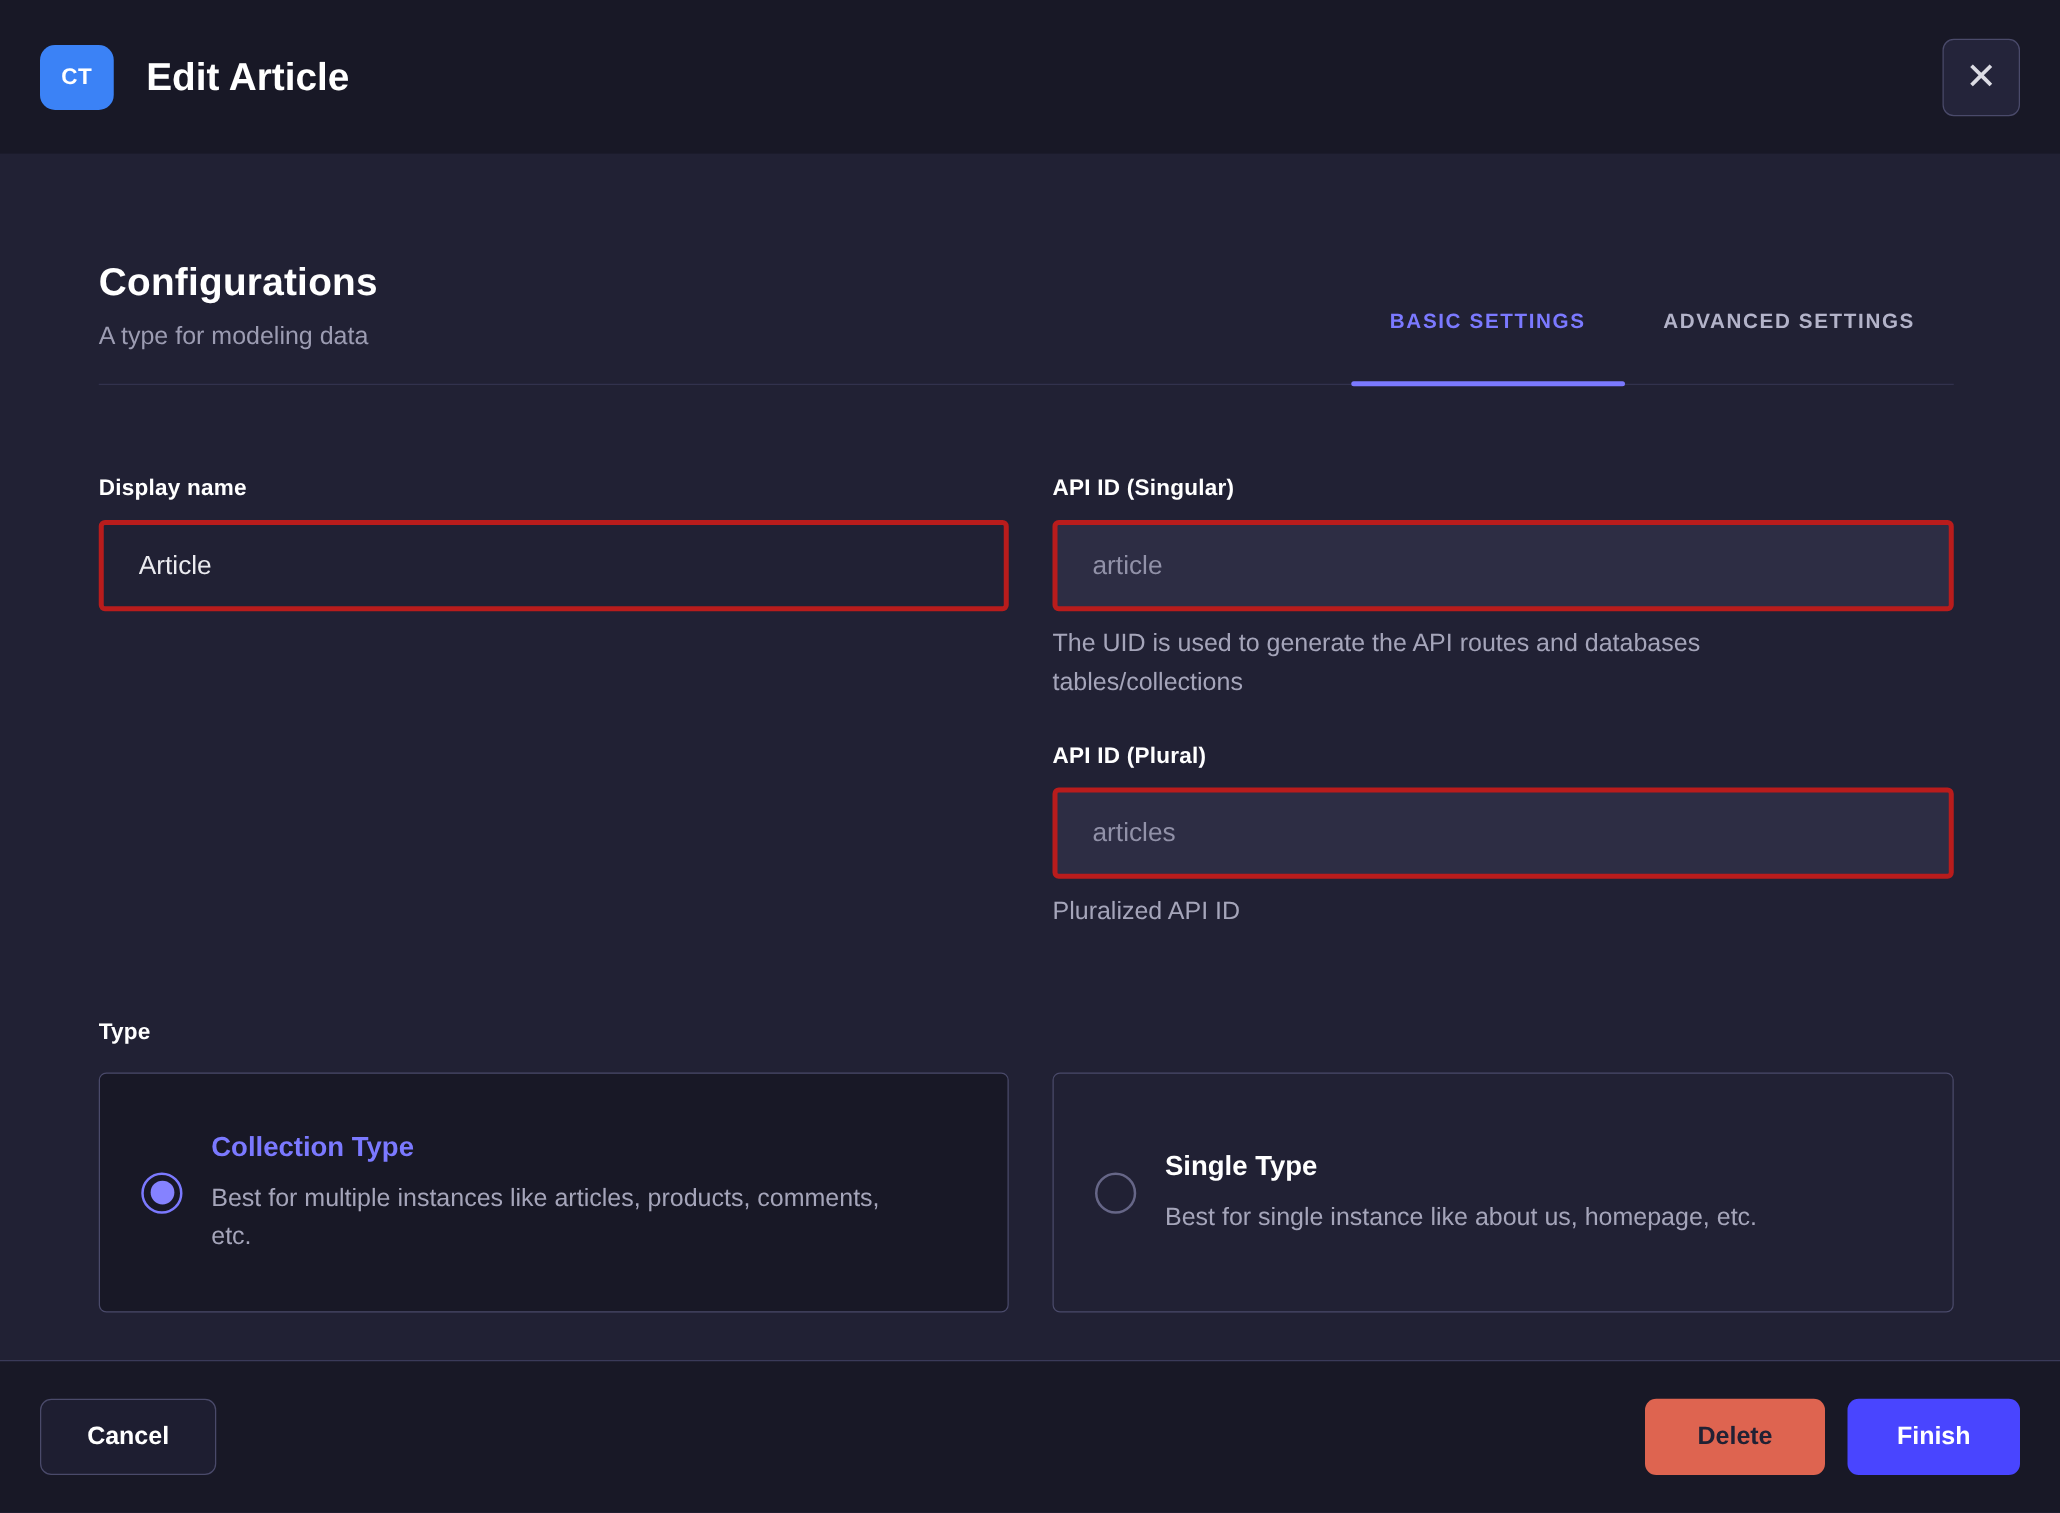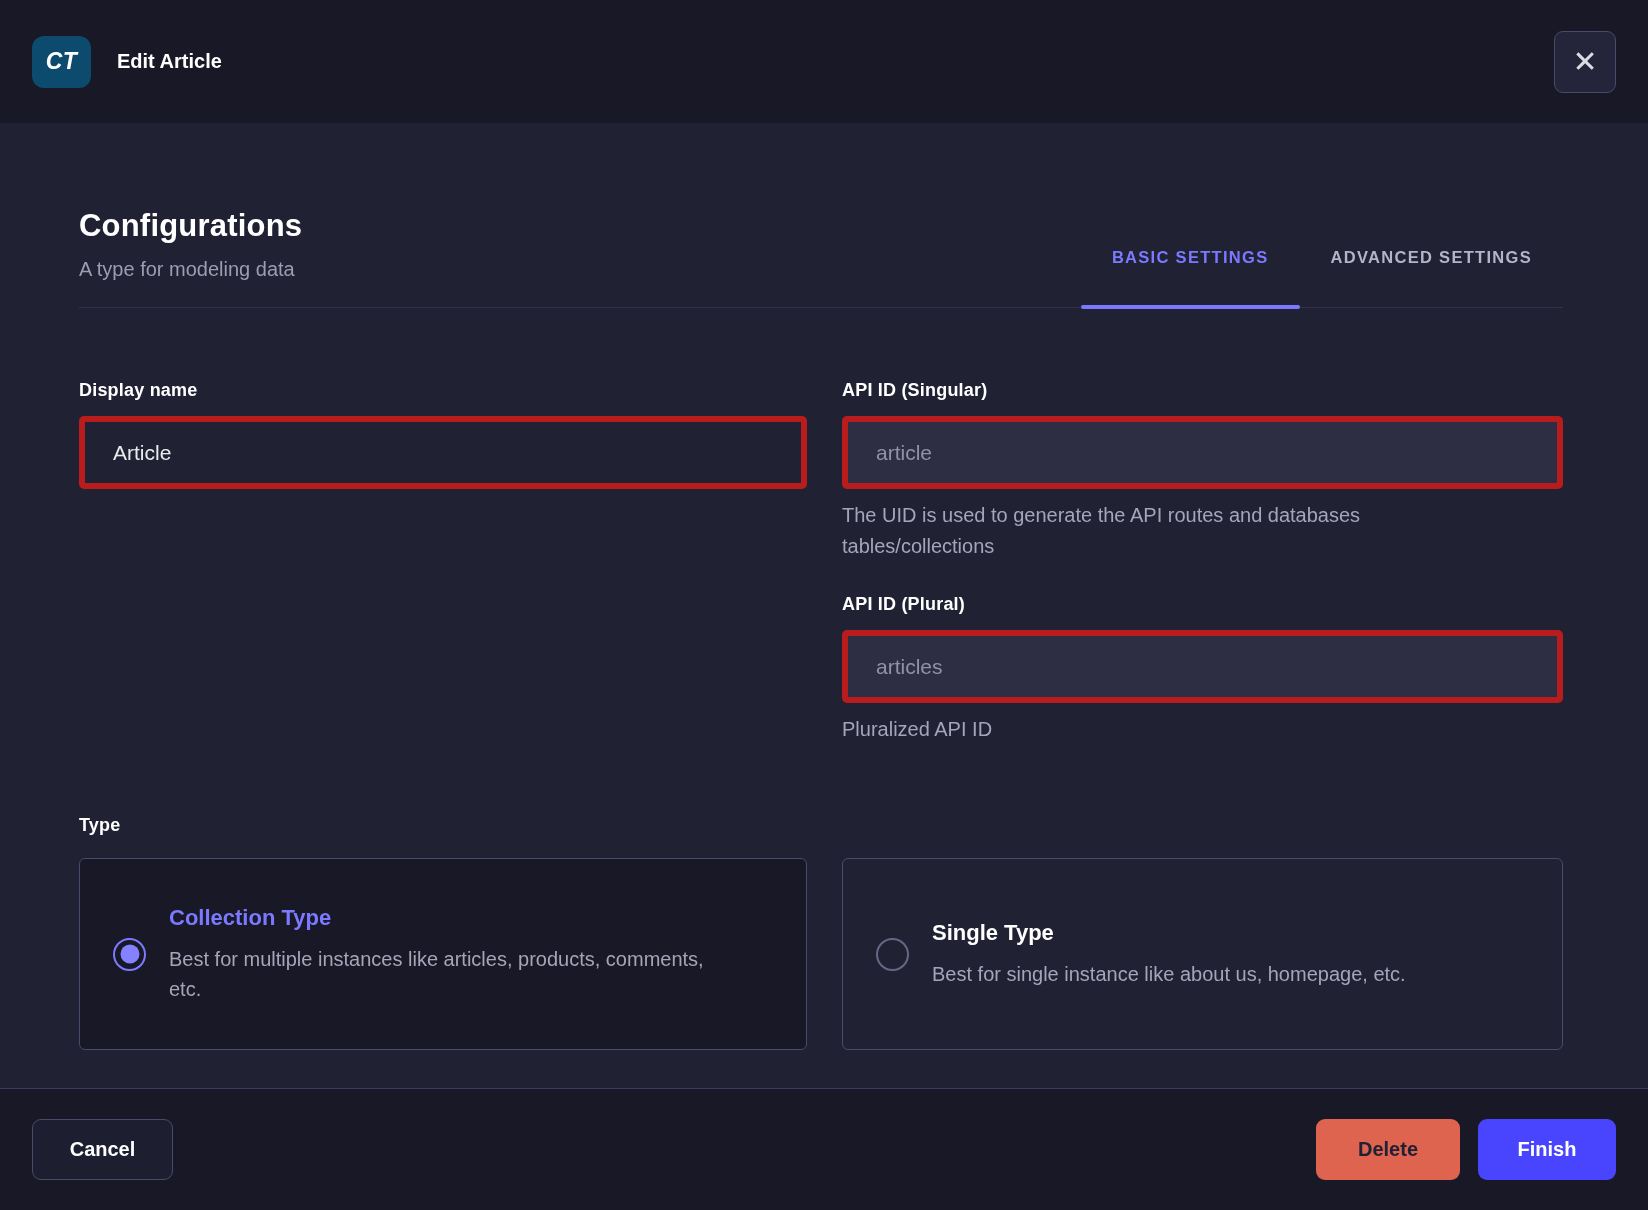--- a/index.html
+++ b/index.html
@@ -18,30 +18,30 @@
 
   
   .modal-header {
     height: 123px; flex: 0 0 123px;
     background: #181826;
     display: flex; align-items: center;
     padding: 0 32px;
   }
   .ct-badge {
     width: 59px; height: 52px;
-    background: #0c4a6e;
+    background: #3b82f6;
     border-radius: 12px;
     display: flex; align-items: center; justify-content: center;
-    font-size: 23px; font-weight: bold; font-style: italic;
+    font-size: 18px; font-weight: bold; 
     color: #ffffff;
     letter-spacing: 0.5px;
   }
   .header-title {
     margin-left: 26px;
-    font-size: 20px; font-weight: bold;
+    font-size: 31px; font-weight: bold;
     color: #ffffff;
   }
   .header-spacer { flex: 1; }
   .close-btn {
     width: 62px; height: 62px;
     background: #24243a;
     border: 1px solid #4a4a6a;
     border-radius: 9px;
     display: flex; align-items: center; justify-content: center;
     cursor: pointer;
@@ -100,21 +100,21 @@
   }
   .field-label {
     display: block;
     font-size: 18px; font-weight: bold; color: #ffffff;
     letter-spacing: 0.2px;
   }
   .text-input {
     margin-top: 15px;
     width: 100%; height: 73px;
     background: #212134;
-    border: 6px solid #b91c1c;
+    border: 4px solid #b91c1c;
     border-radius: 5px;
     padding: 0 28px;
     font-family: "Liberation Sans", "DejaVu Sans", sans-serif;
     font-size: 21px; color: #eaeaef;
     outline: none;
   }
   .text-input--disabled {
     background: #2d2d44;
     color: #9191a8;
   }

